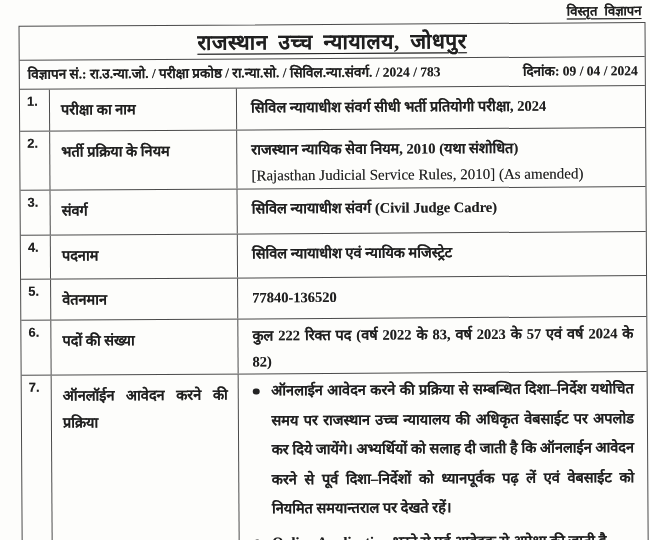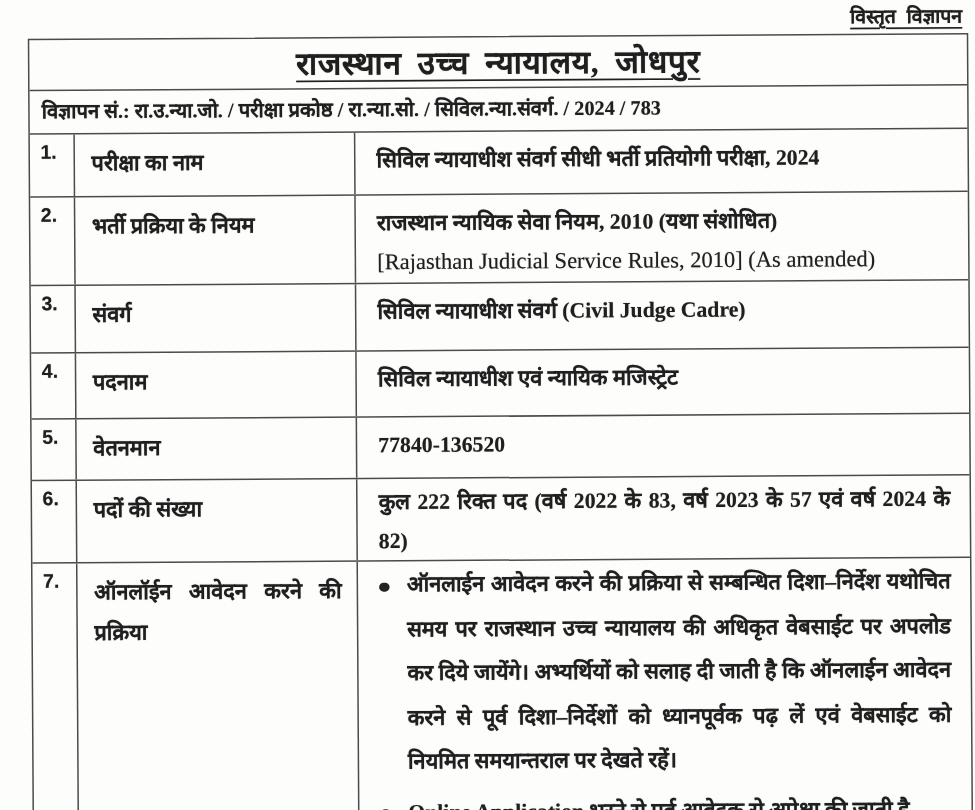--- a/index.html
+++ b/index.html
@@ -105,20 +105,21 @@
   <div class="corner-note">विस्तृत विज्ञापन</div>
 
   <div class="doc-table">
 
     <div class="title-row">
       <span class="title">राजस्थान उच्च न्यायालय, जोधपुर</span>
     </div>
 
     <div class="advert-row">
       <span>विज्ञापन सं.: रा.उ.न्या.जो. / परीक्षा प्रकोष्ठ / रा.न्या.सो. / सिविल.न्या.संवर्ग. / 2024 / 783</span>
+      <span>दिनांक: 09 / 04 / 2024</span>
     </div>
 
     <div class="row r1">
       <div class="cell sno">1.</div>
       <div class="cell label">परीक्षा का नाम</div>
       <div class="cell value">सिविल न्यायाधीश संवर्ग सीधी भर्ती प्रतियोगी परीक्षा, 2024</div>
     </div>
 
     <div class="row r2">
       <div class="cell sno">2.</div>

